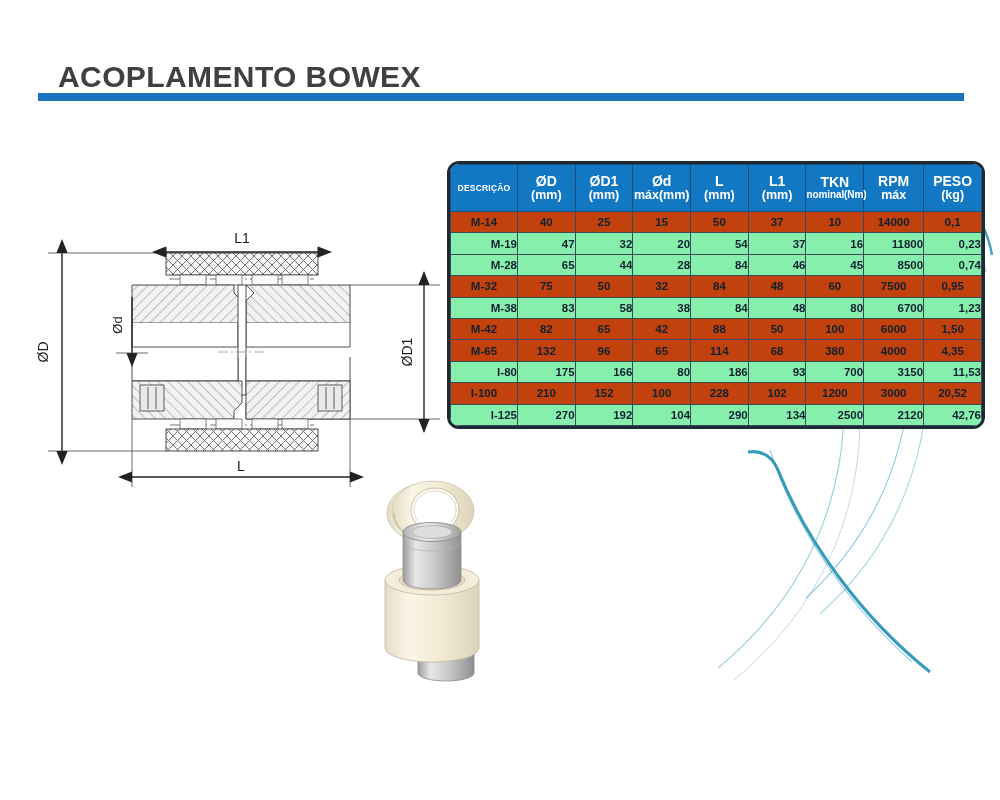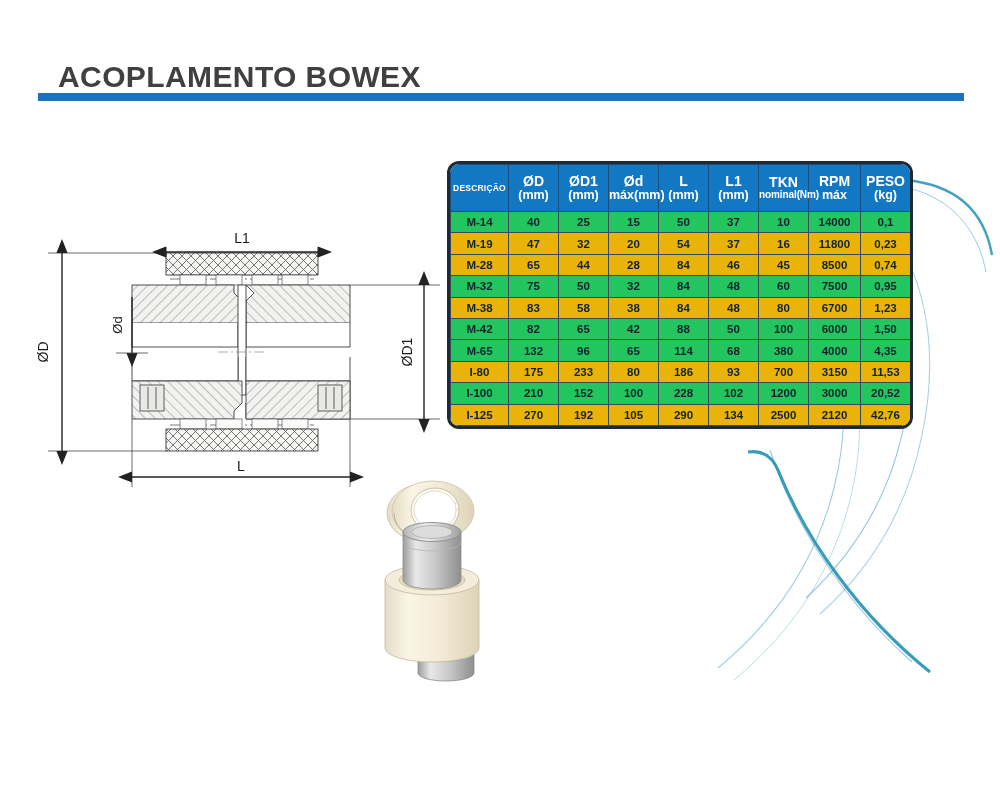--- a/index.html
+++ b/index.html
@@ -59,21 +59,21 @@
     top: 468px;
     width: 200px;
     height: 220px;
   }
 
   
   #spec-table-wrap {
     position: absolute;
     left: 447px;
     top: 161px;
-    width: 466px;
+    width: 538px;
     border: 3px solid #1d2a36;
     border-radius: 12px;
     overflow: hidden;
     background: #ffffff;
     box-sizing: border-box;
   }
   table.spec {
     border-collapse: collapse;
     width: 100%;
     table-layout: fixed;
@@ -106,24 +106,25 @@
     font-size: 8.5px;
     letter-spacing: 0.2px;
   }
   table.spec thead th .sub-small {
     display: block;
     font-size: 10px;
     font-weight: bold;
     letter-spacing: -0.1px;
   }
   table.spec tbody tr.alt td {
-    background: #eab308;
+    background: #86efac;
+    text-align: right;
   }
   table.spec tbody tr.plain td {
-    background: #22c55e;
+    background: #c2410c;
   }
   
   col.c-desc { width: 58px; }
   col.c-num  { width: 50px; }
   col.c-rpm  { width: 52px; }
   col.c-peso { width: 50px; }
 </style>
 </head>
 <body>
 
@@ -416,21 +417,21 @@
           <td>65</td>
           <td>114</td>
           <td>68</td>
           <td>380</td>
           <td>4000</td>
           <td>4,35</td>
         </tr>
         <tr class="alt">
           <td>I-80</td>
           <td>175</td>
-          <td>233</td>
+          <td>166</td>
           <td>80</td>
           <td>186</td>
           <td>93</td>
           <td>700</td>
           <td>3150</td>
           <td>11,53</td>
         </tr>
         <tr class="plain">
           <td>I-100</td>
           <td>210</td>
@@ -439,21 +440,21 @@
           <td>228</td>
           <td>102</td>
           <td>1200</td>
           <td>3000</td>
           <td>20,52</td>
         </tr>
         <tr class="alt">
           <td>I-125</td>
           <td>270</td>
           <td>192</td>
-          <td>105</td>
+          <td>104</td>
           <td>290</td>
           <td>134</td>
           <td>2500</td>
           <td>2120</td>
           <td>42,76</td>
         </tr>
       </tbody>
   </table>
 </div>
 

